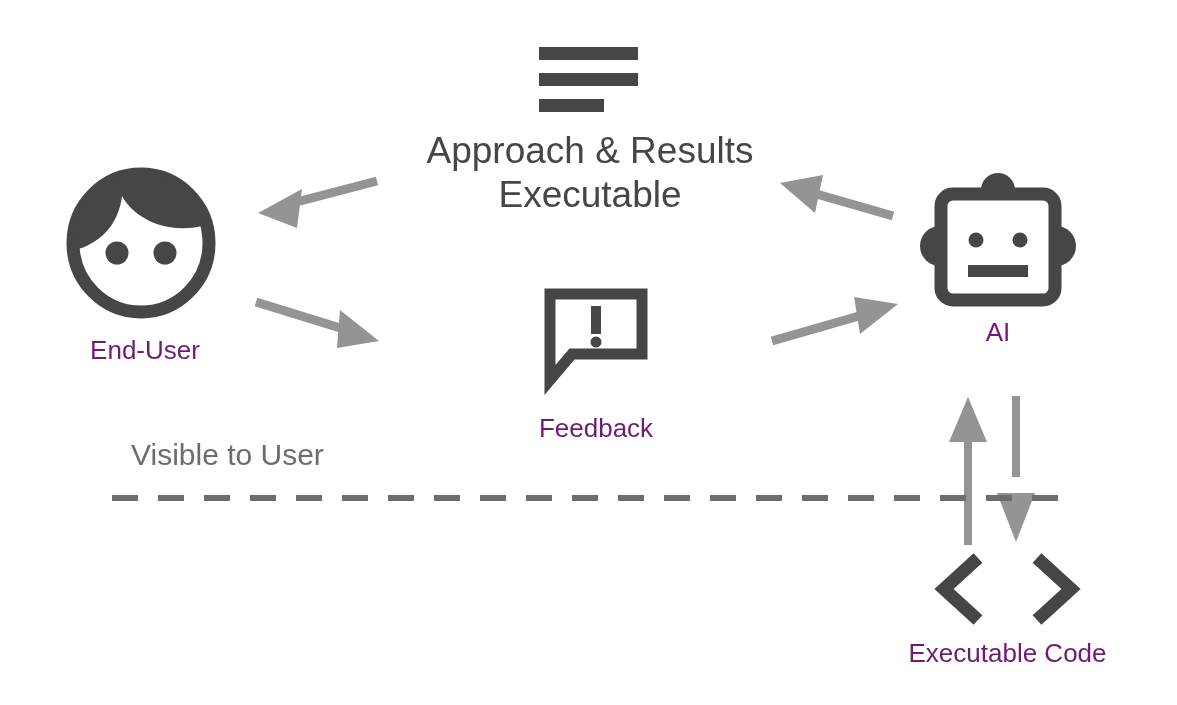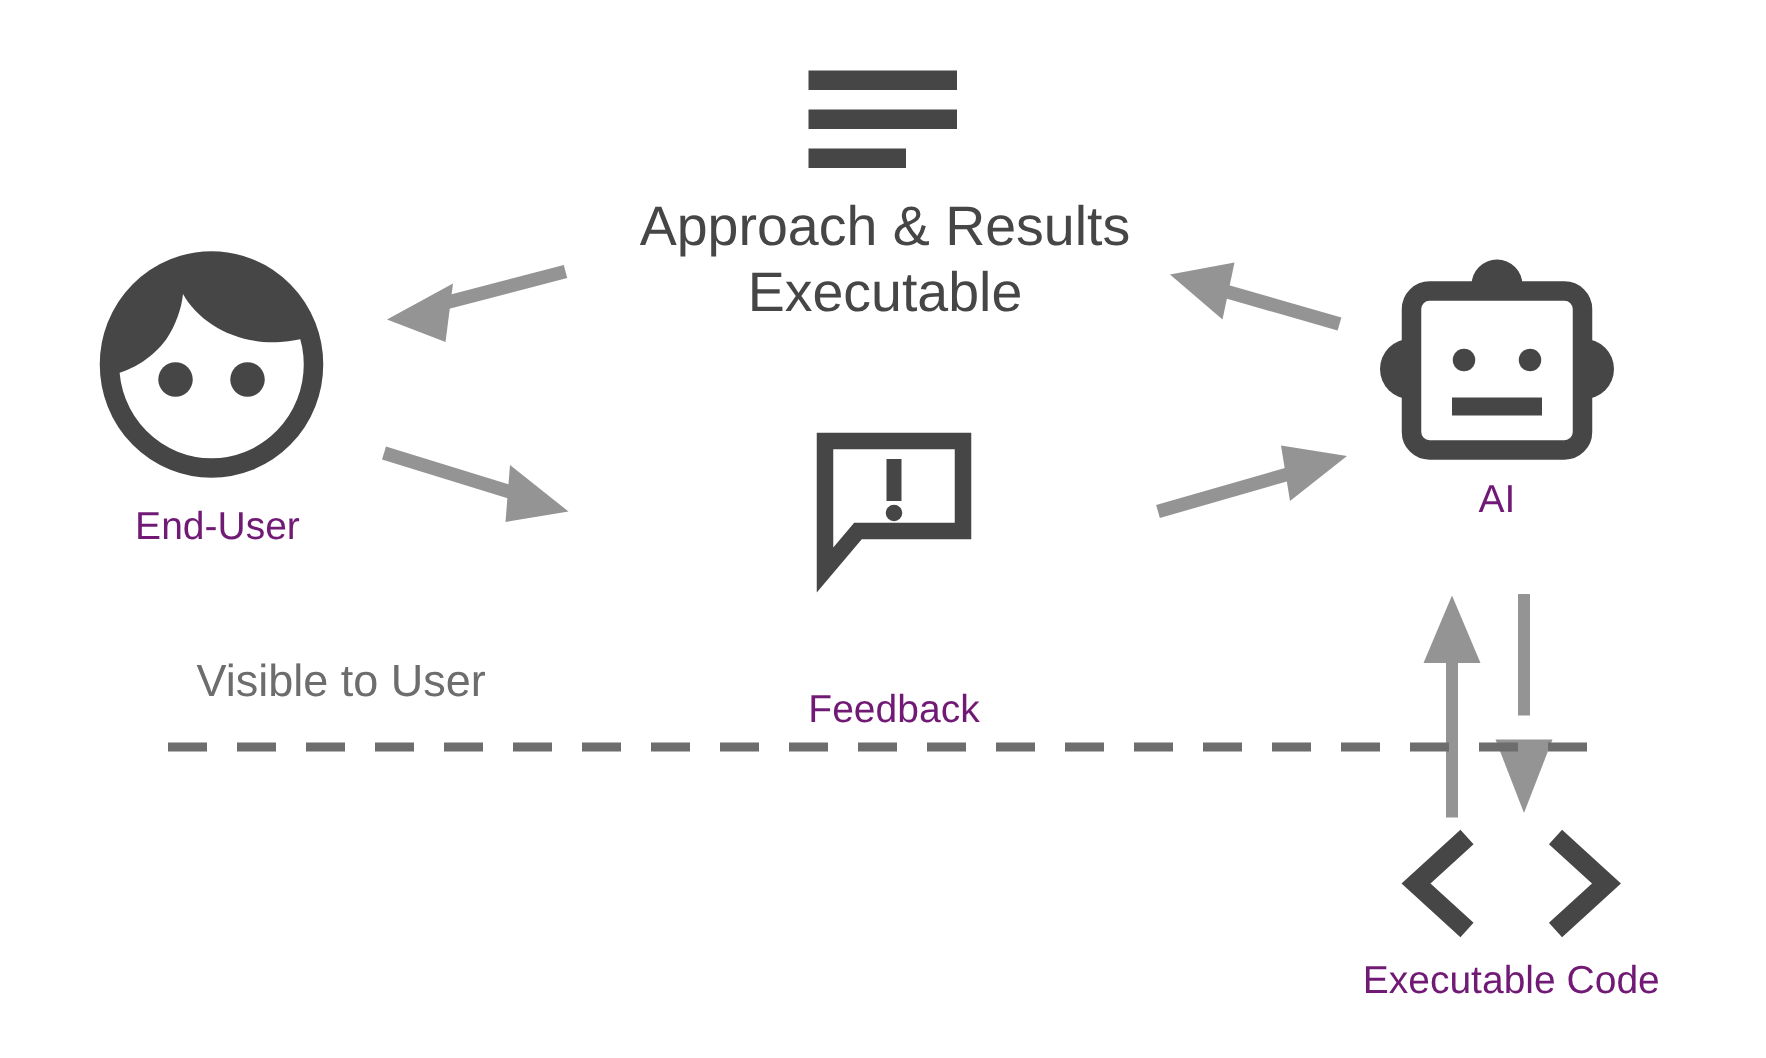--- a/index.html
+++ b/index.html
@@ -129,21 +129,21 @@
     <path d="M 14 10
              L 106 10
              L 106 70
              L 36 70
              L 14 96
              Z" fill="none" stroke="#464646" stroke-width="11" stroke-linejoin="miter" stroke-miterlimit="4"></path>
     <rect x="55" y="22" width="10" height="28" fill="#464646"></rect>
     <circle cx="60" cy="58" r="5.5" fill="#464646"></circle>
   </svg>
 
-  <div class="abs node-label" style="left:446px; top:408px; width:300px;margin-top:44px;">Feedback</div>
+  <div class="abs node-label" style="left:446px; top:408px; width:300px;">Feedback</div>
 
   <svg class="icon-svg" style="left:918px; top:172px; width:160px; height:145px;" viewBox="0 0 160 145">
 
     <circle cx="80" cy="18" r="17" fill="#464646"></circle>
 
     <circle cx="22" cy="74" r="20" fill="#464646"></circle>
     <circle cx="138" cy="74" r="20" fill="#464646"></circle>
 
     <rect x="23" y="22" width="114" height="106" rx="12" ry="12" fill="#ffffff" stroke="#464646" stroke-width="13"></rect>
 

